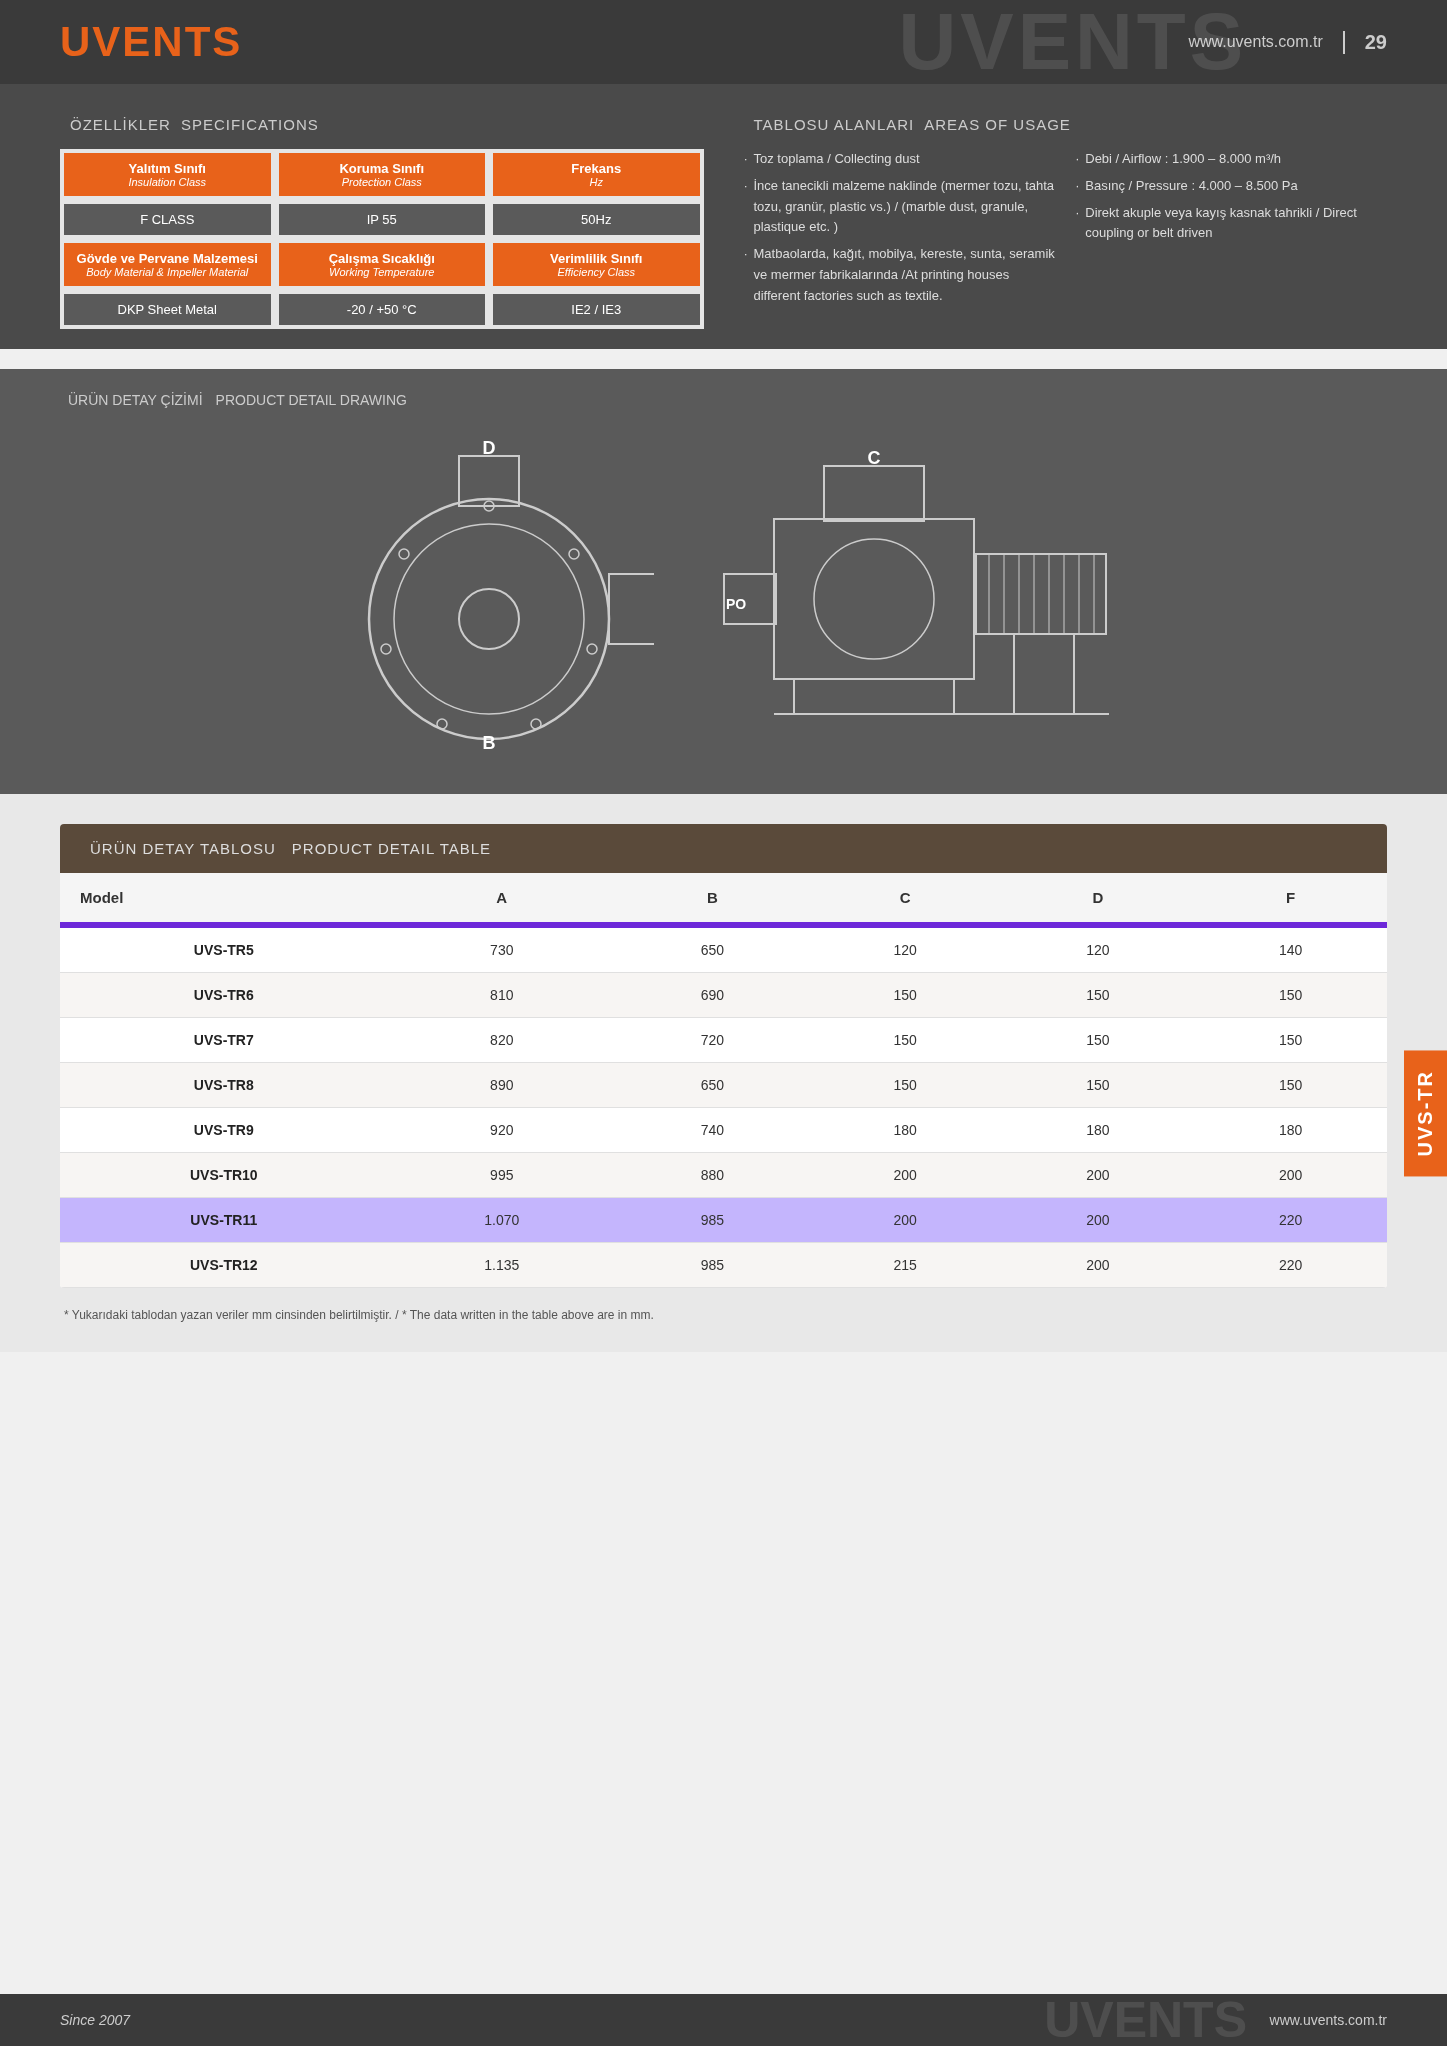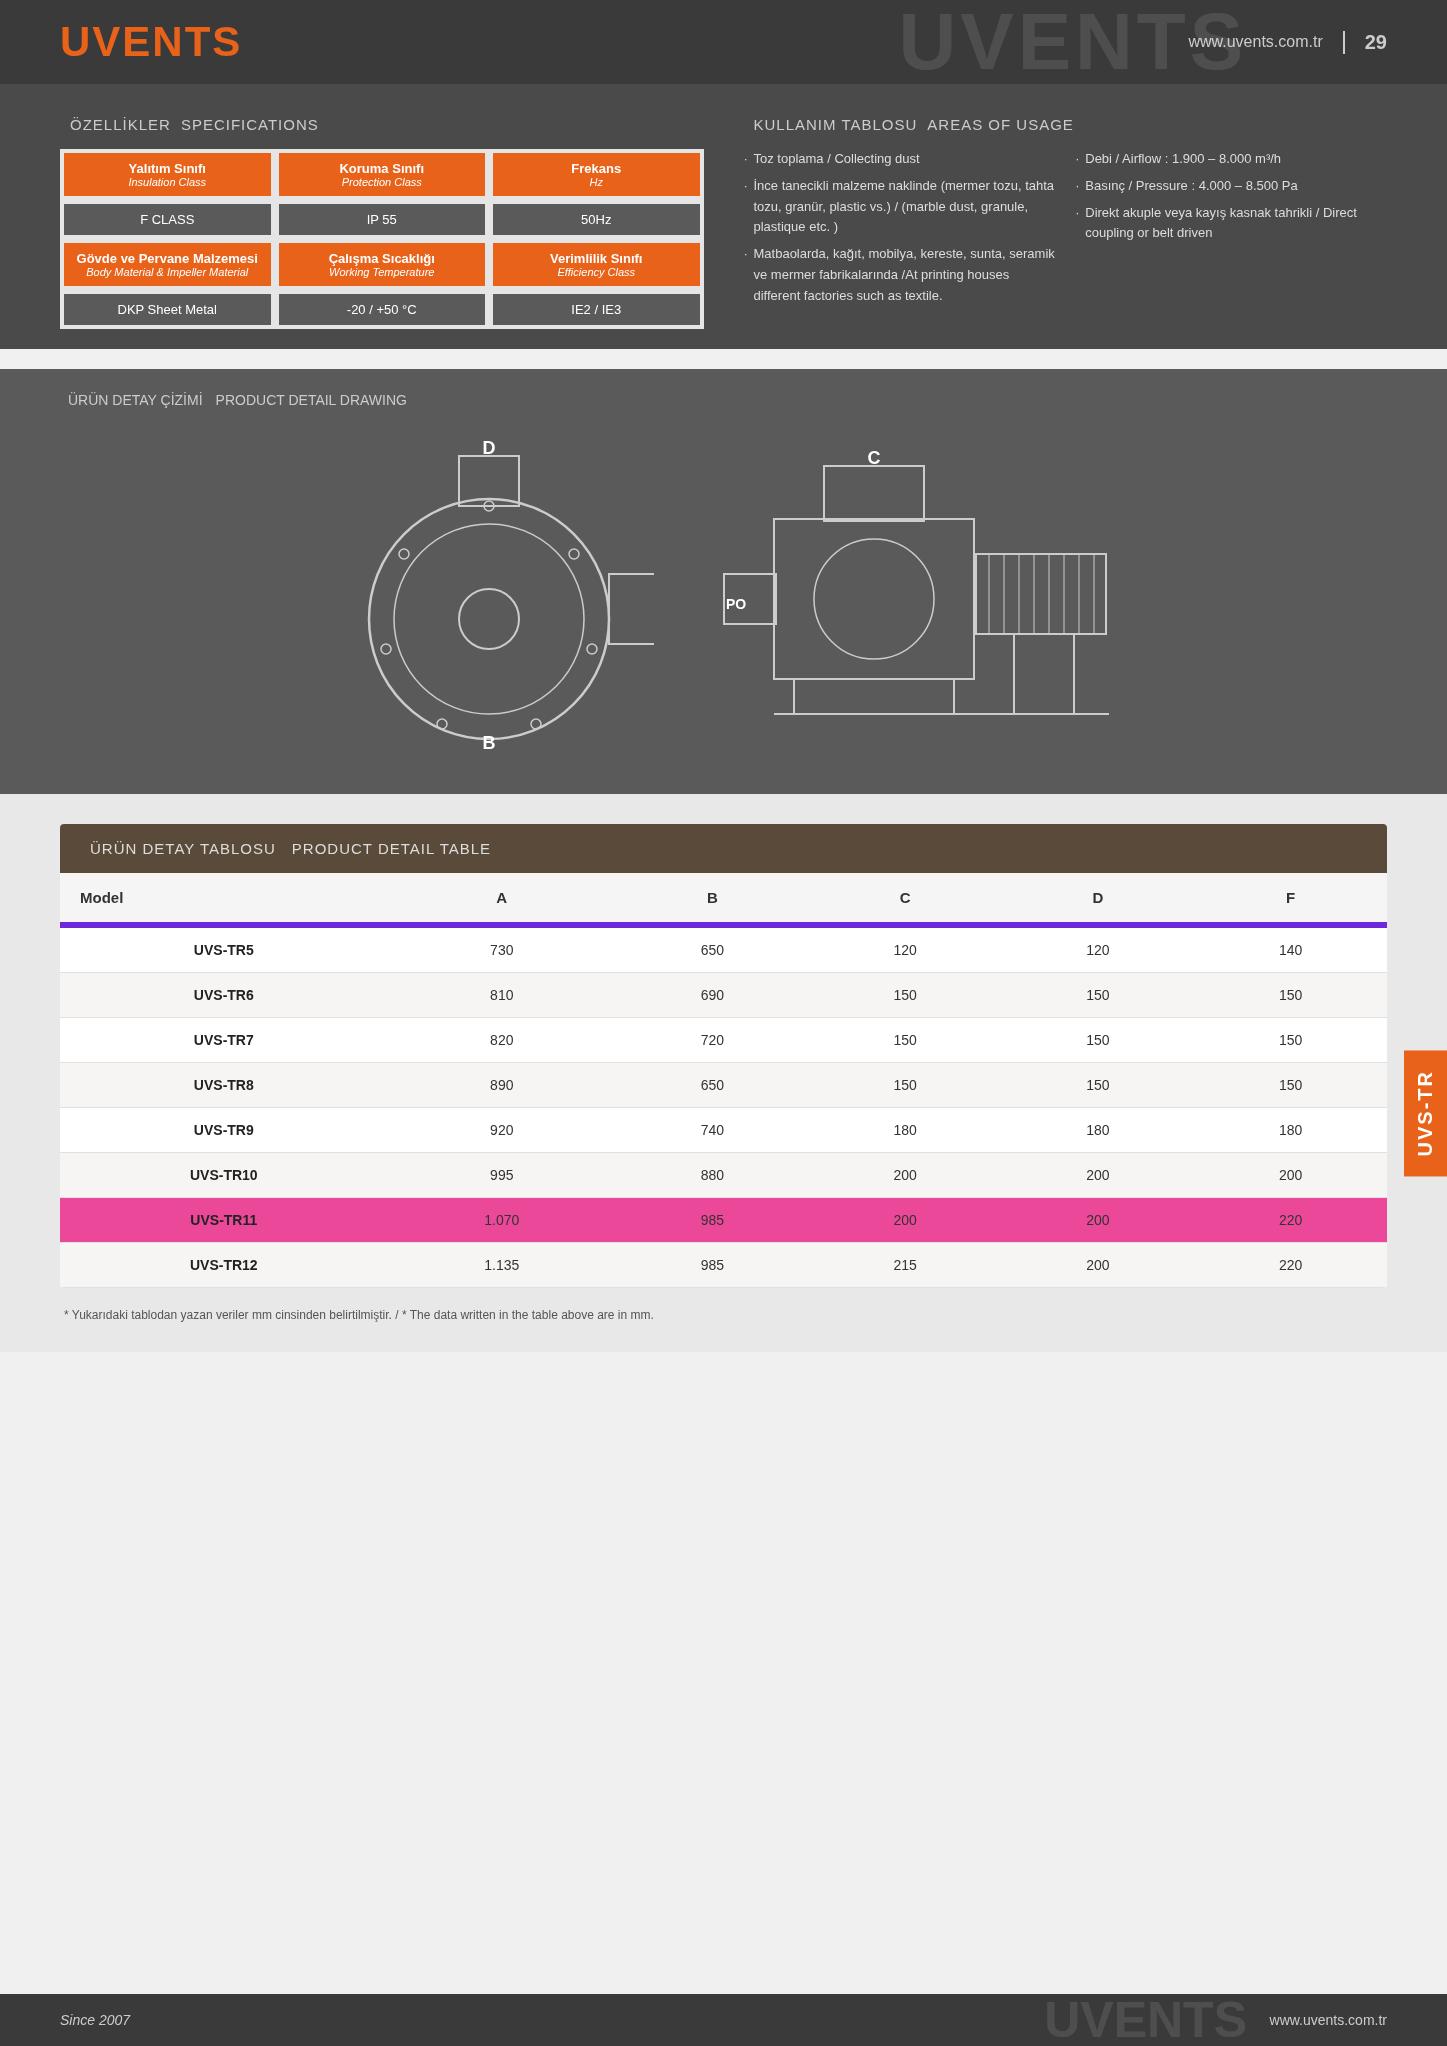--- a/index.html
+++ b/index.html
@@ -360,21 +360,21 @@
           </div>
           <div class="specs-cell value-cell">
             <div class="cell-value">IE2 / IE3</div>
           </div>
         </div>
       </div>
     </div>
 
     <div>
       <div class="section-title">
-        <span>KULLANIM TABLOSU</span><span>AREAS OF USAGE</span>
+        <span>TABLOSU ALANLARI</span><span>AREAS OF USAGE</span>
       </div>
       <div class="usage-columns">
         <div>
           <div class="usage-list">
             <div class="usage-item">Toz toplama / Collecting dust</div>
             <div class="usage-item" style="margin-top:6px;">İnce tanecikli malzeme naklinde (mermer tozu, tahta tozu, granür, plastic vs.) / (marble dust, granule, plastique etc. )</div>
             <div class="usage-item" style="margin-top:6px;">Matbaolarda, kağıt, mobilya, kereste, sunta, seramik ve mermer fabrikalarında /At printing houses different factories such as textile.</div>
           </div>
         </div>
         <div>
@@ -522,21 +522,21 @@
             <td>180</td>
           </tr>
           <tr style="background: rgb(247, 245, 243);">
             <td>UVS-TR10</td>
             <td>995</td>
             <td>880</td>
             <td>200</td>
             <td>200</td>
             <td>200</td>
           </tr>
-          <tr style="background: #ec4899;">
+          <tr style="background: #c4b5fd;">
             <td>UVS-TR11</td>
             <td>1.070</td>
             <td>985</td>
             <td>200</td>
             <td>200</td>
             <td>220</td>
           </tr>
           <tr style="background: rgb(247, 245, 243); border-radius: 13px;">
             <td>UVS-TR12</td>
             <td>1.135</td>

